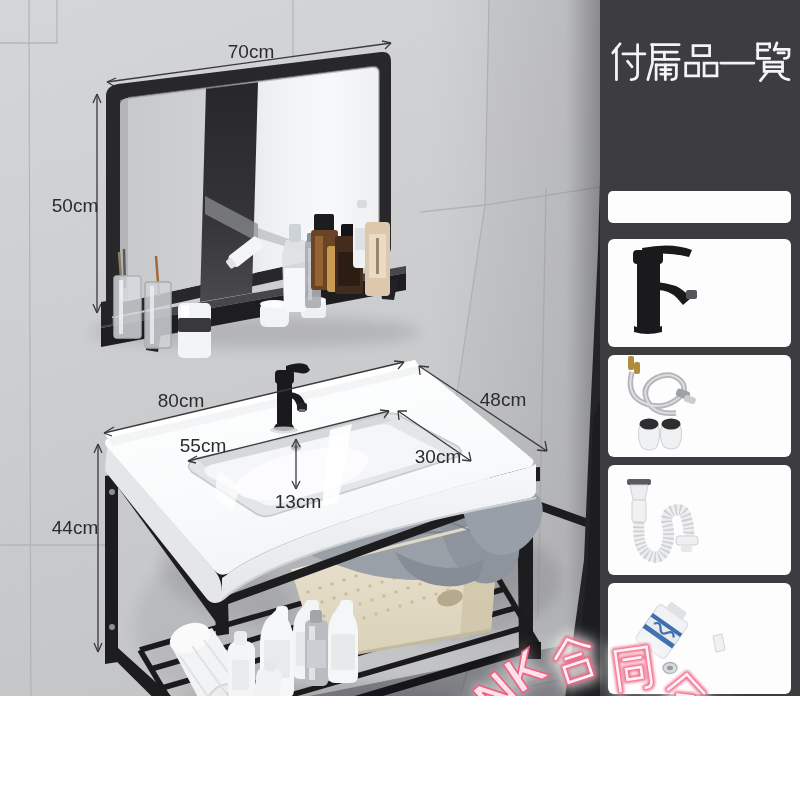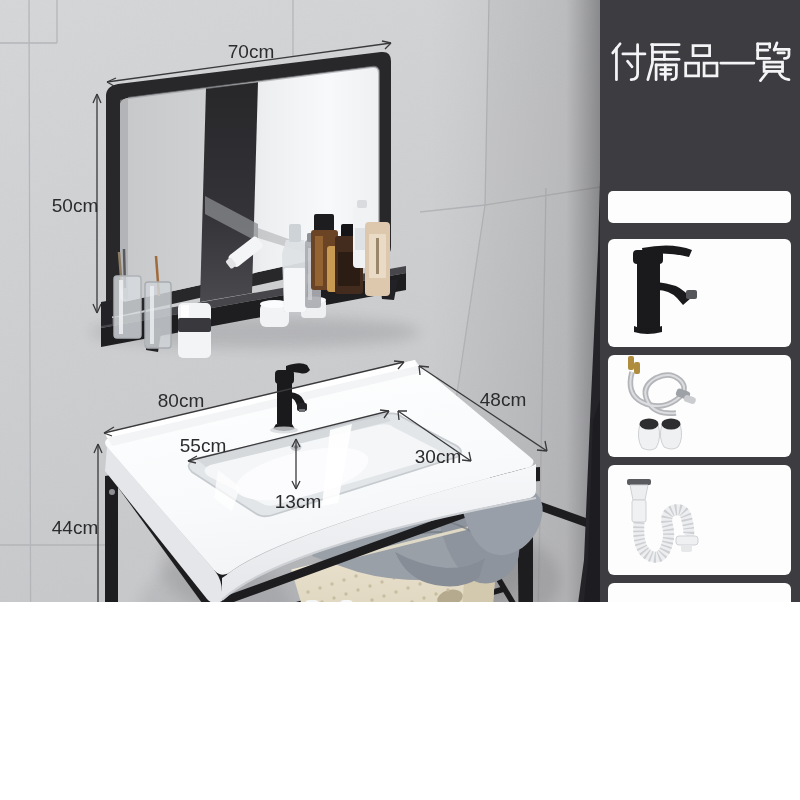--- a/index.html
+++ b/index.html
@@ -1,16 +1,16 @@
 <!DOCTYPE html>
 <html><head>
 <meta charset="utf-8">
 <style>
   html,body{margin:0;padding:0;background:#fff;}
-  #stage{position:relative;width:800px;height:602px;overflow:hidden;font-family:"Liberation Sans",sans-serif;}
+  #stage{position:relative;width:800px;height:696px;overflow:hidden;font-family:"Liberation Sans",sans-serif;}
   svg{display:block;}
 </style>
 </head>
 <body>
 <div id="stage">
 <svg width="800" height="800" viewBox="0 0 800 800" xmlns="http://www.w3.org/2000/svg">
 <defs>
   <linearGradient id="wallg" x1="0" y1="0" x2="0.25" y2="1">
     <stop offset="0" stop-color="#d5d6d8"></stop>
     <stop offset="0.55" stop-color="#cbccce"></stop>

